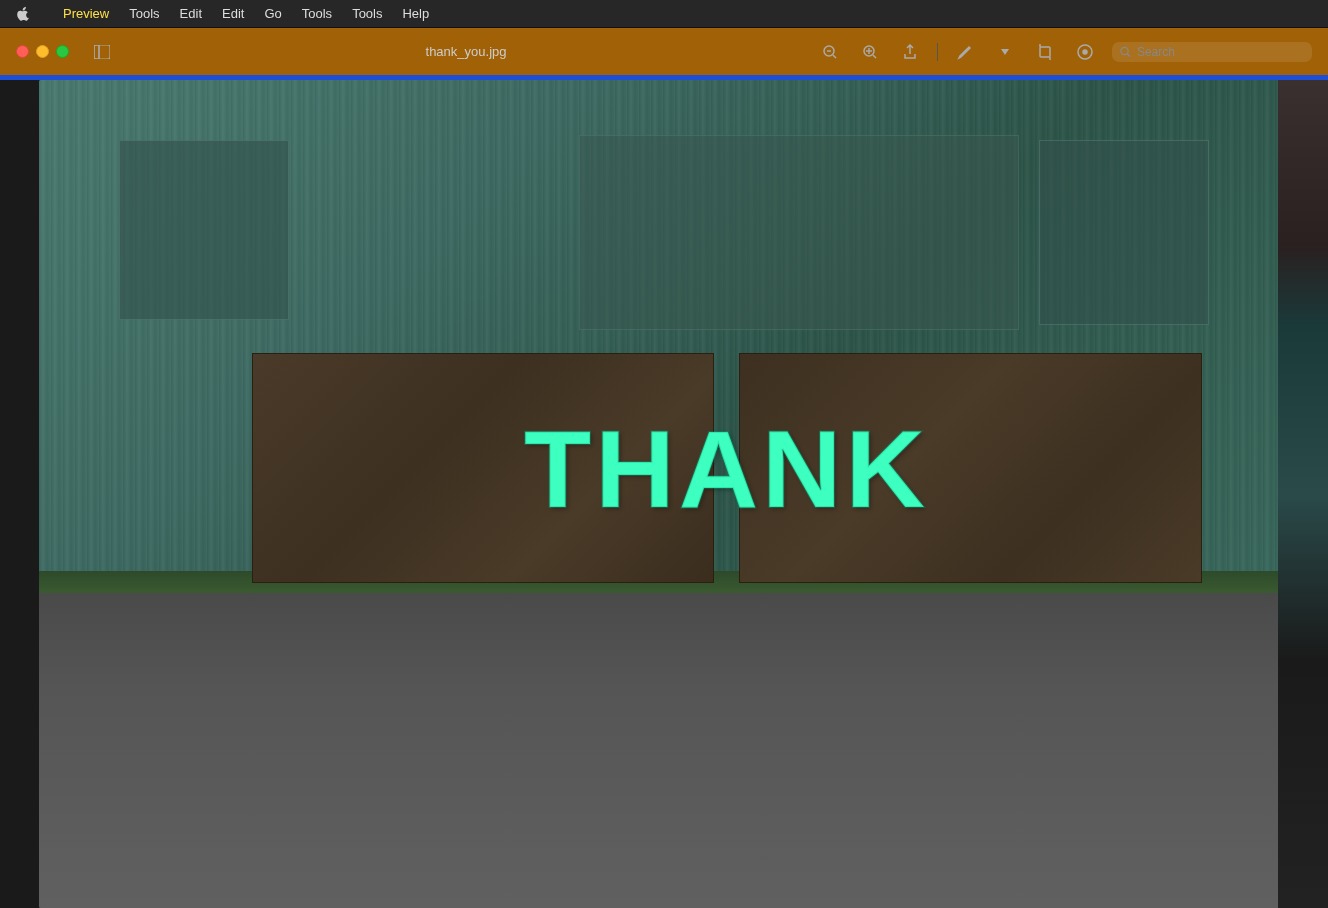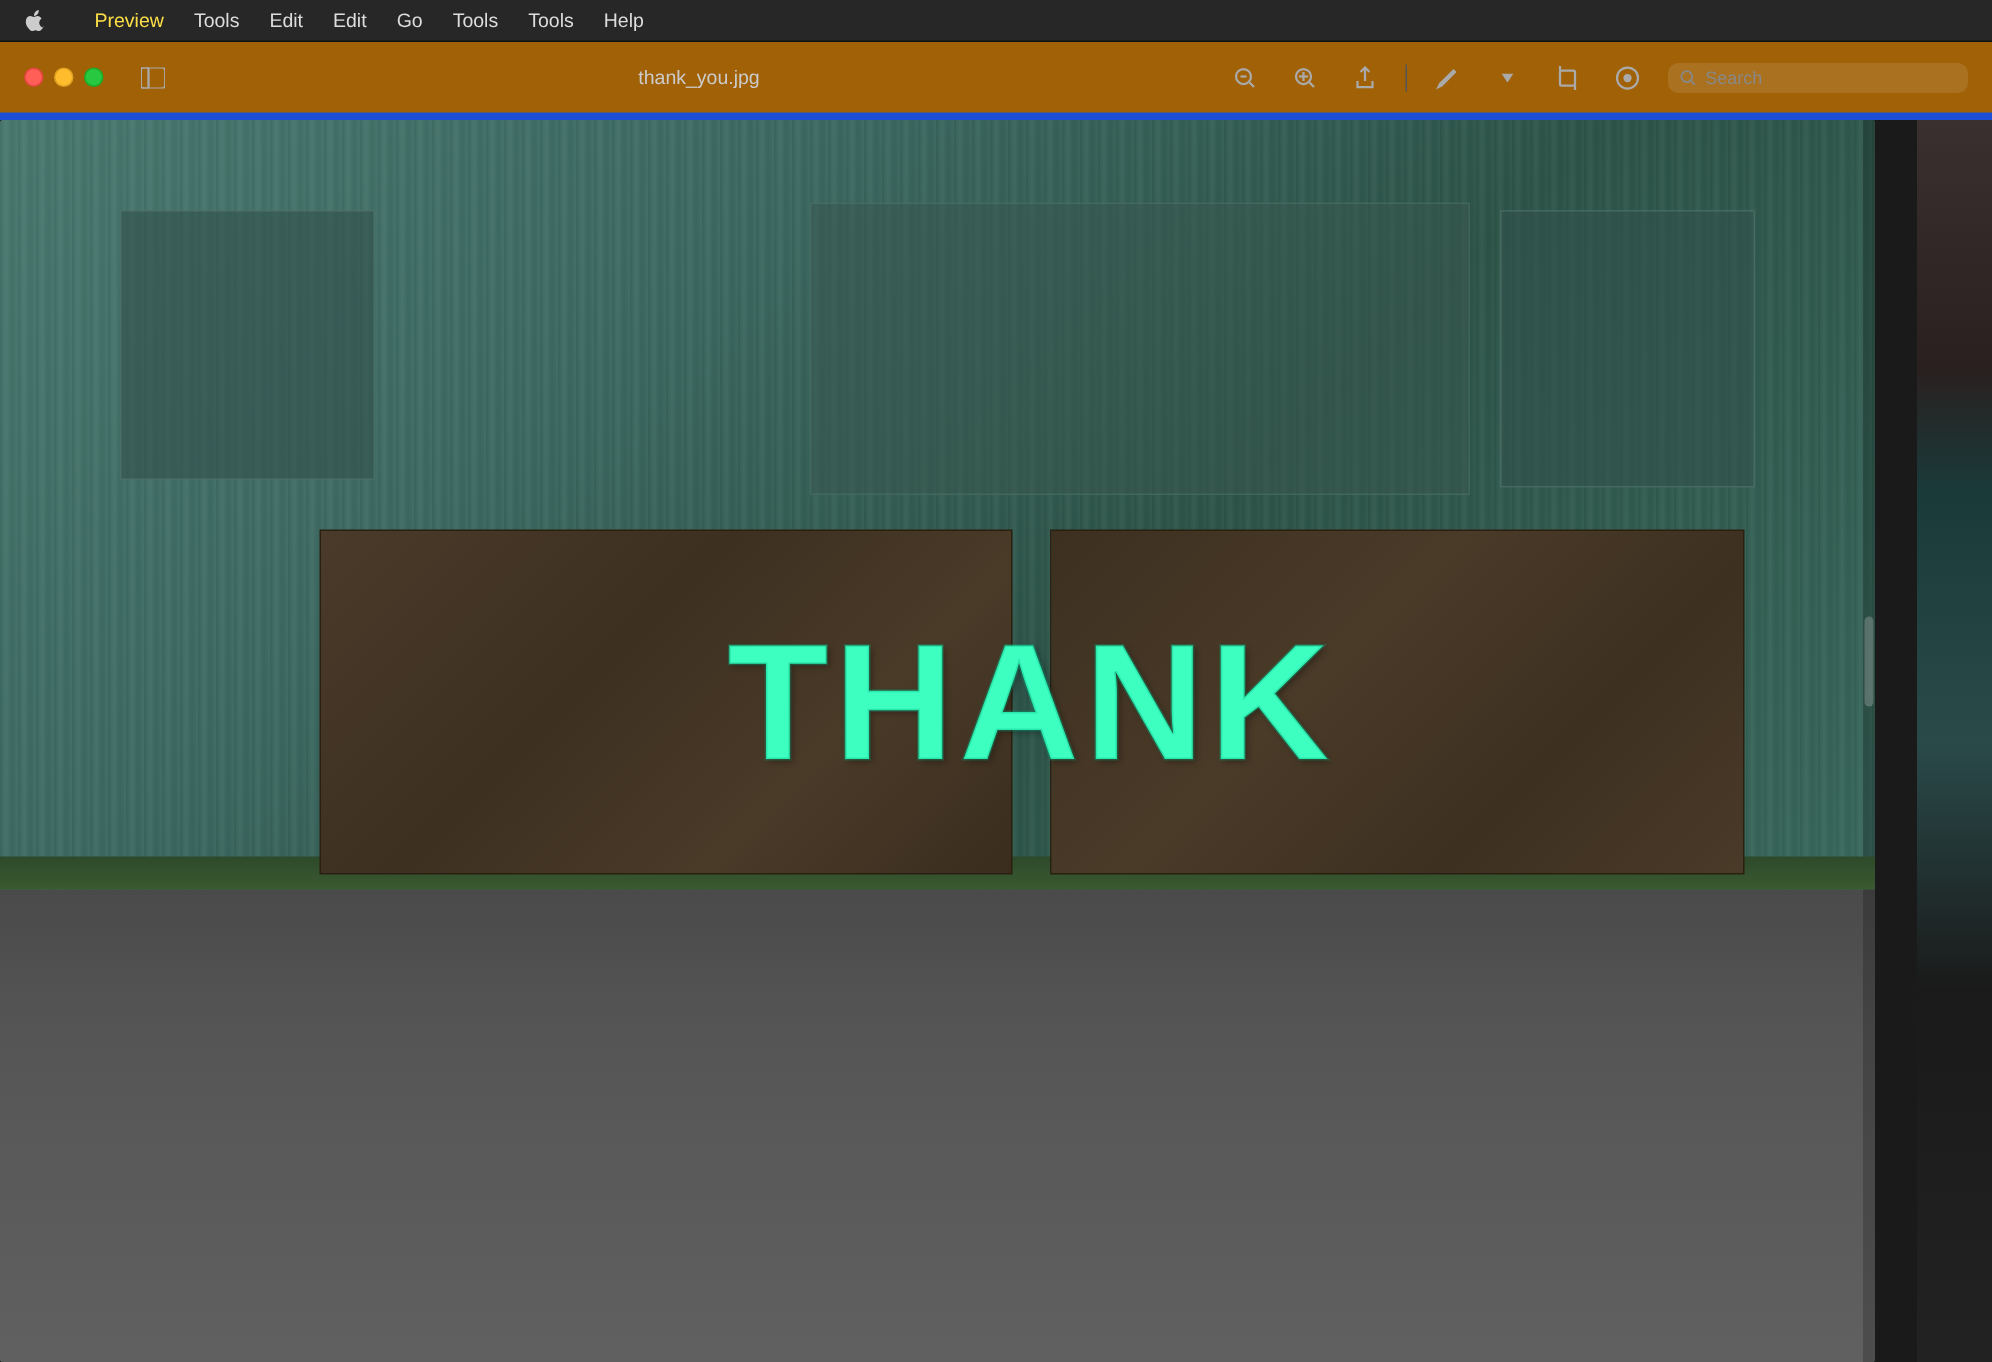--- a/index.html
+++ b/index.html
@@ -145,21 +145,21 @@
     }
     .search-box input::placeholder { color: #888; }
 
     
     .content-area {
       width: 100%;
       height: calc(908px - 28px - 52px);
       background: #fdba74;
       display: flex;
       align-items: center;
-      justify-content: flex-start;
+      justify-content: center;
       overflow: hidden;
       position: relative;
     }
 
     
     .bg-strip {
       position: absolute;
       top: 0;
       left: 0;
       right: 0;

